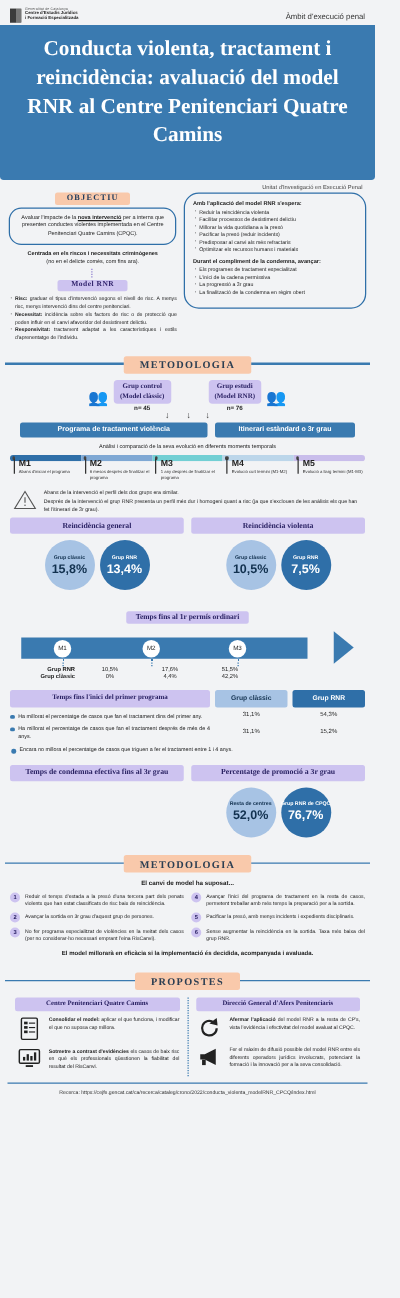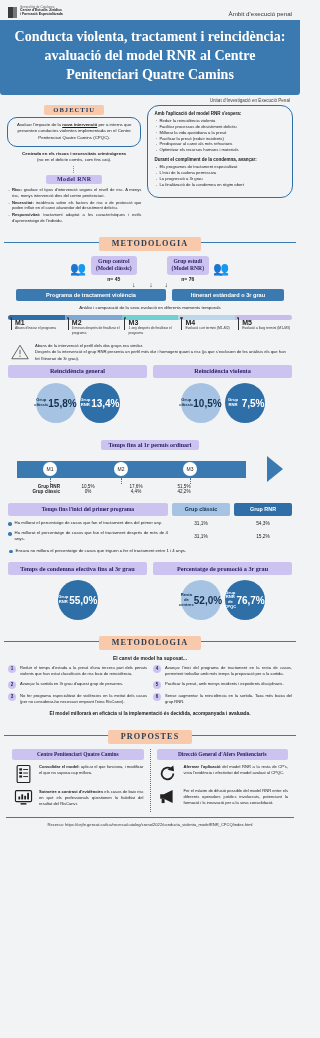--- a/index.html
+++ b/index.html
@@ -15,22 +15,22 @@
   
   .topbar { display:flex; align-items:flex-start; justify-content:space-between; padding:6px 8px 2px 8px; }
   .logo { display:flex; gap:3px; align-items:flex-start; }
   .logo-mark { width:9px; height:11px; background:#3b3b3b; flex:none; margin-top:1px;
     background-image:linear-gradient(90deg,#3b3b3b 55%, #777 55%); }
   .logo-txt { line-height:1.08; }
   .logo-txt .l1 { font-size:2.9px; color:#555; letter-spacing:.1px; }
   .logo-txt .l2, .logo-txt .l3 { font-size:3.5px; font-weight:bold; color:#222; }
   .ambit { font-size:6.2px; color:#333; padding-top:4px; }
 
-  .title-band { background:#3a7ab0; color:#fff; text-align:center; padding:8px 10px 10px;
-    font-family:"Liberation Serif", serif; font-size:14px; font-weight:bold; line-height:1.35;
+  .title-band { background:#3a7ab0; color:#fff; text-align:center; padding:8px 10px 24px;
+    font-family:"Liberation Serif", serif; font-size:17px; font-weight:bold; line-height:1.35;
     border-radius:0 0 3px 3px; }
   .unitat { text-align:right; font-size:4.6px; color:#444; padding:3px 10px 0 0; }
 
   
   .band { position:relative; text-align:center; margin:7px 0 5px; }
   .band .rule { position:absolute; left:4px; right:4px; top:50%; height:1.4px; background:#3a7ab0; }
   .band span { position:relative; display:inline-block; background:#f9c9ab; color:#2b3e52;
     font-family:"Liberation Serif", serif; font-weight:bold; font-size:8.2px; letter-spacing:1.1px;
     padding:2.5px 13px; border-radius:2px; }
 
@@ -86,21 +86,21 @@
   .warn { display:flex; gap:5px; align-items:flex-start; margin-top:7px; padding:0 2px; }
   .warn-ico { flex:none; width:20px; }
   .warn p { font-size:4.2px; line-height:1.6; }
 
   
   .res-cols { display:flex; gap:6px; padding:0 8px; }
   .res-col { flex:1; text-align:center; }
   .lilac-head { background:#cdc3f0; color:#2a2263; font-family:"Liberation Serif", serif;
     font-weight:bold; font-size:6.2px; padding:2.5px 4px; border-radius:2px; line-height:1.3; }
   .circles { display:flex; justify-content:center; align-items:center; gap:4px; margin-top:5px; }
-  .circ { border-radius:50%; display:flex; flex-direction:row; align-items:center; justify-content:center; }
+  .circ { border-radius:50%; display:flex; flex-direction:column; align-items:center; justify-content:center; }
   .c-light { background:#a7c3e4; color:#12314f; width:40px; height:40px; }
   .c-dark  { background:#2f6fa8; color:#fff;    width:40px; height:40px; }
   .c-lab { font-size:4.2px; font-weight:bold; line-height:1.15; }
   .c-val { font-size:10px; font-weight:bold; line-height:1.1; margin-top:1px; }
 
   
   .perm-head { background:#cdc3f0; color:#2a2263; font-family:"Liberation Serif", serif;
     font-weight:bold; font-size:6px; padding:2px 8px; border-radius:2px; display:inline-block; }
   .arrow-wrap { position:relative; height:26px; margin:5px 17px 0 17px; }
   .arrow-body { position:absolute; left:0; top:5px; height:17px; width:86%; background:#3a7ab0; }
@@ -386,24 +386,20 @@
     <div class="trow-note">
       <span class="bdot"></span>
       <span>Encara no millora el percentatge de casos que triguen a fer el tractament entre 1 i 4 anys.</span>
     </div>
   </div>
 
   <div class="res-cols" style="margin-top:9px">
     <div class="res-col">
       <div class="lilac-head">Temps de condemna efectiva fins al 3r grau</div>
       <div class="circles">
-        <div class="circ c-dark">
-          <div class="c-lab">Grup RNR</div>
-          <div class="c-val">55,0%</div>
-        </div>
       </div>
     </div>
     <div class="res-col">
       <div class="lilac-head">Percentatge de promoció a 3r grau</div>
       <div class="circles">
         <div class="circ c-light">
           <div class="c-lab">Resta de centres</div>
           <div class="c-val">52,0%</div>
         </div>
         <div class="circ c-dark">

